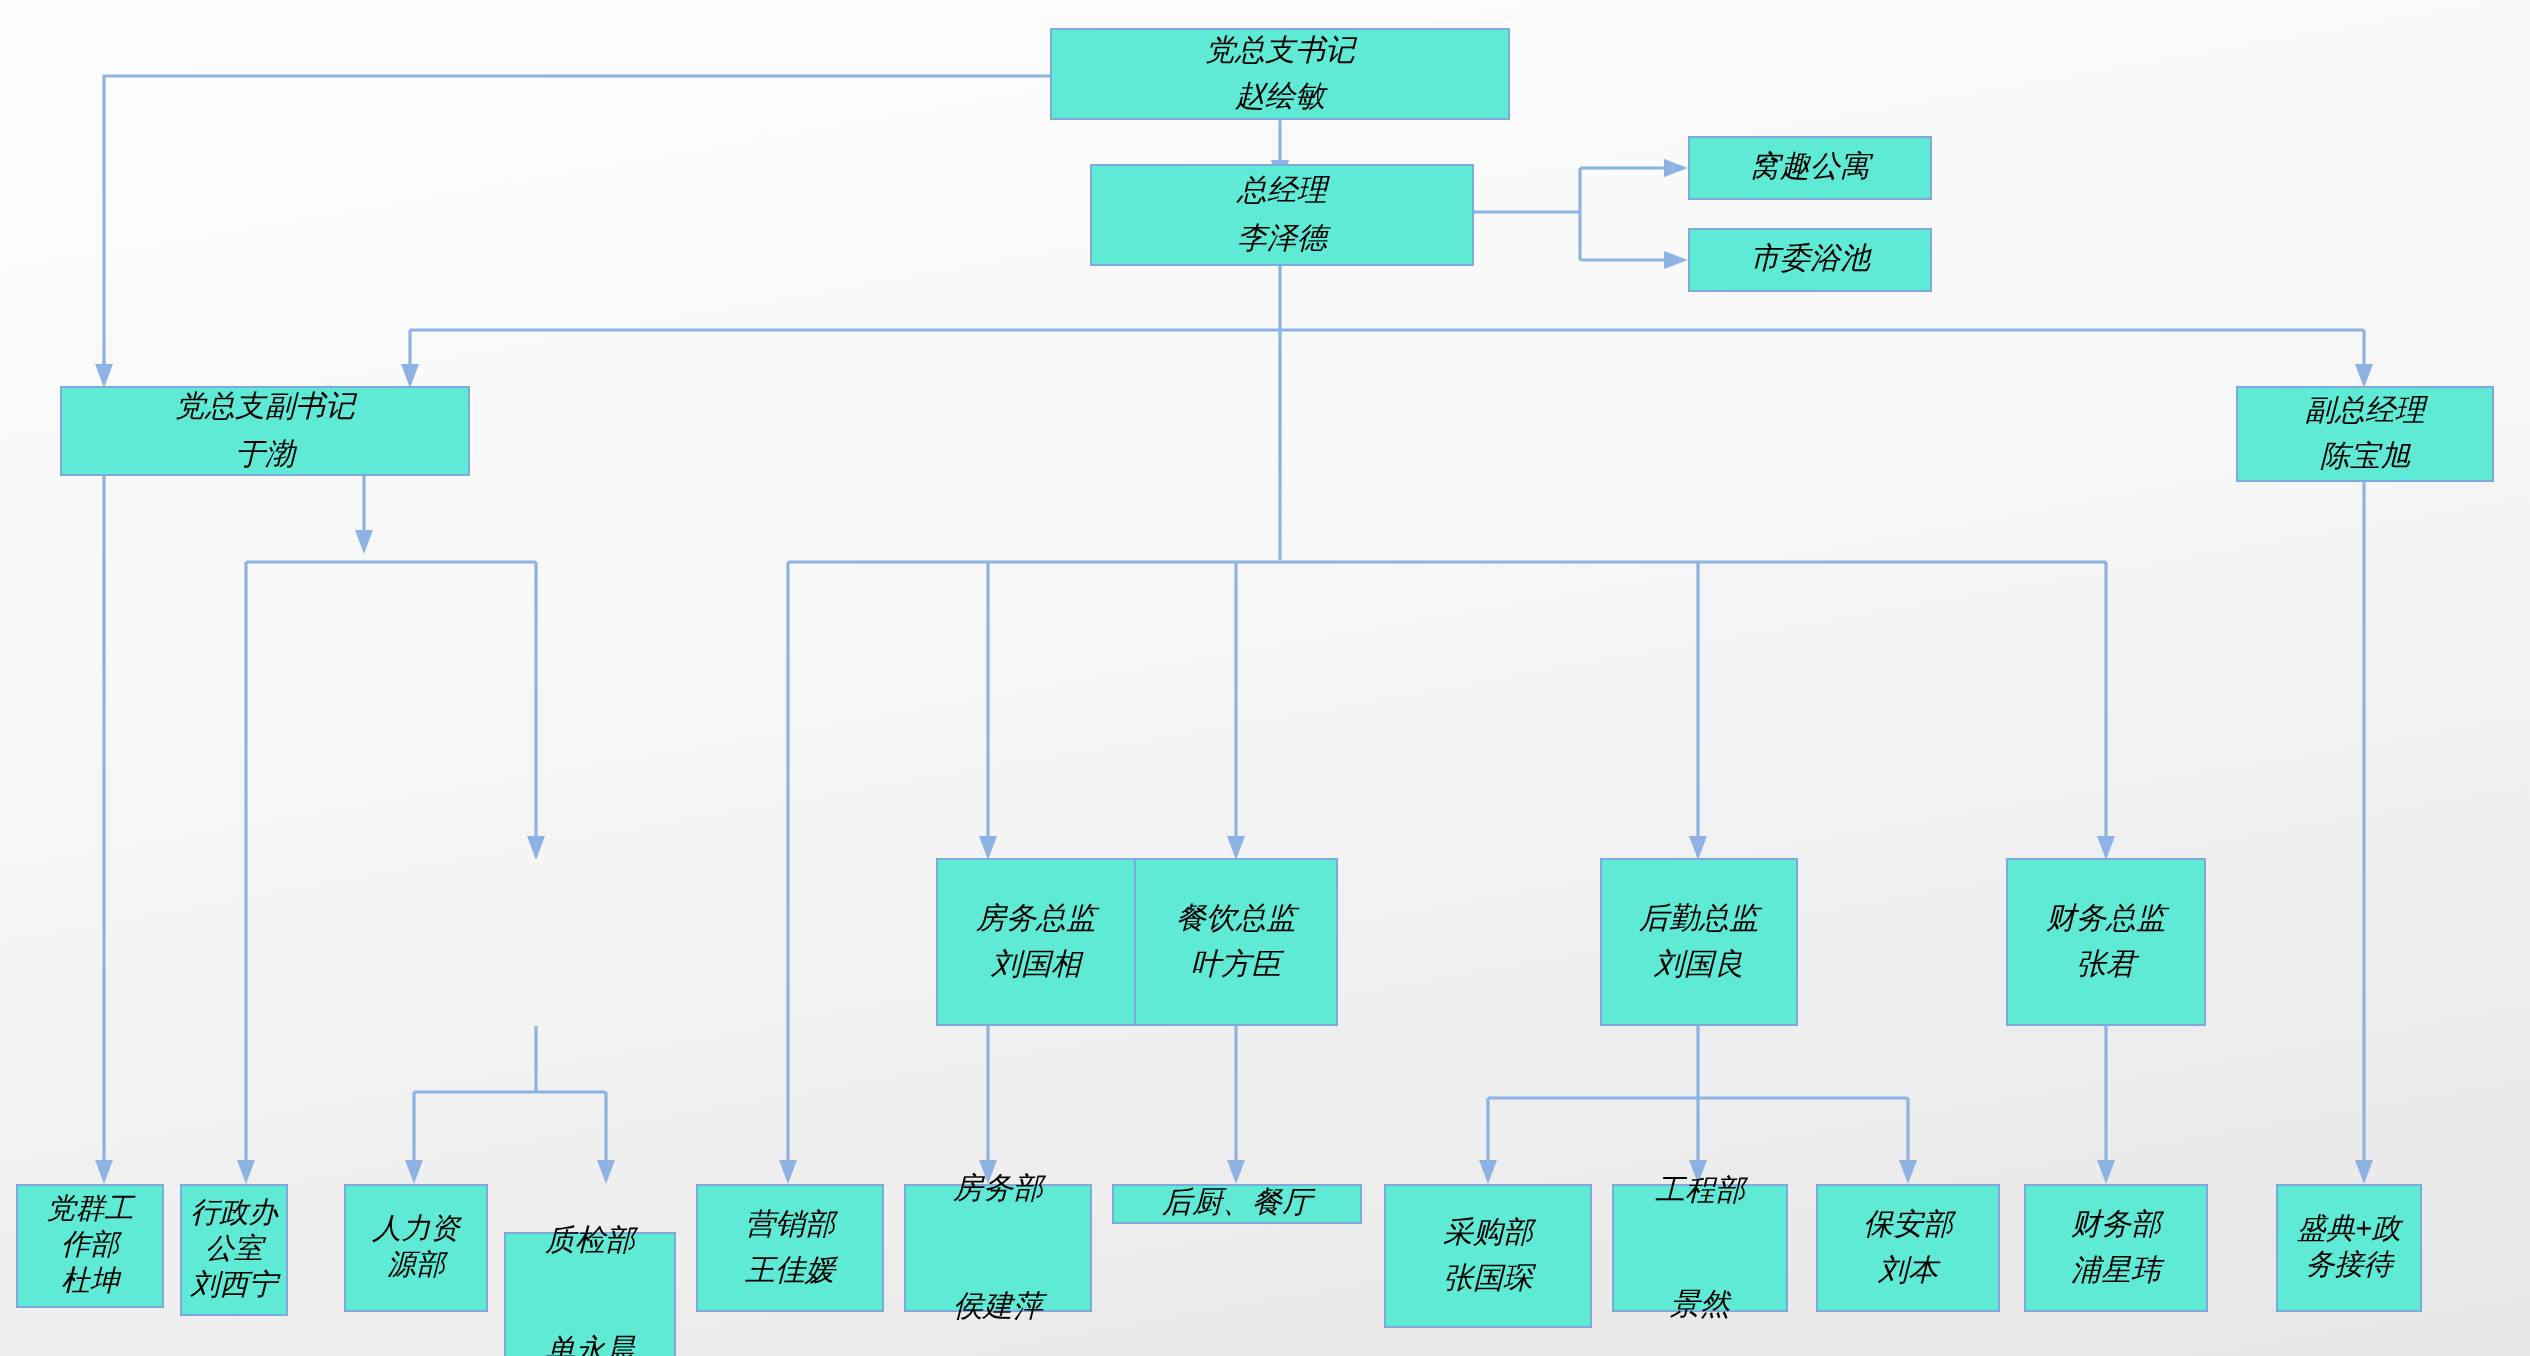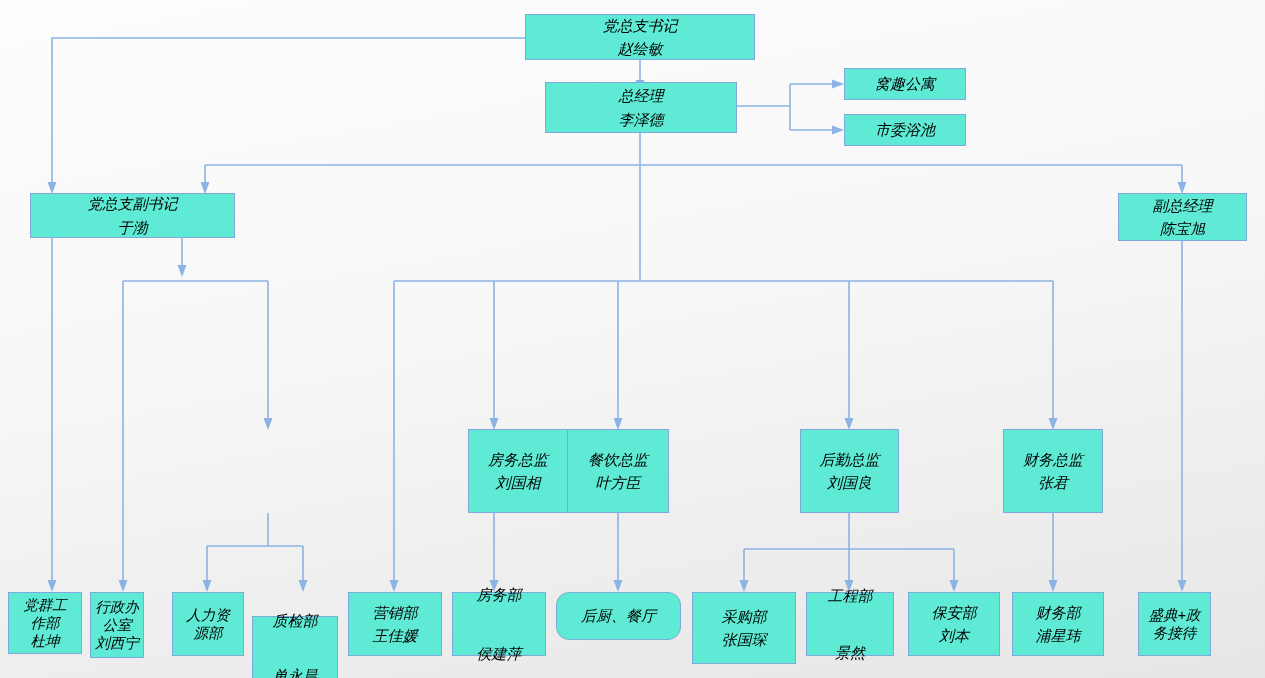--- a/index.html
+++ b/index.html
@@ -186,21 +186,21 @@
   <div class="box" style="left:348px;top:592px;width:94px;height:64px;">
     <span class="ln">营销部</span>
     <span class="ln">王佳媛</span>
   </div>
 
   <div class="box" style="left:452px;top:592px;width:94px;height:64px;gap:35px;">
     <span class="ln">房务部</span>
     <span class="ln">侯建萍</span>
   </div>
 
-  <div class="box" style="left:556px;top:592px;width:125px;height:48px;border-radius:13px;">
+  <div class="box" style="left:556px;top:592px;width:125px;height:20px;">
     <span class="ln">后厨、餐厅</span>
   </div>
 
   <div class="box" style="left:692px;top:592px;width:104px;height:72px;">
     <span class="ln">采购部</span>
     <span class="ln">张国琛</span>
   </div>
 
   <div class="box" style="left:806px;top:592px;width:88px;height:64px;gap:33px;">
     <span class="ln">工程部</span>

